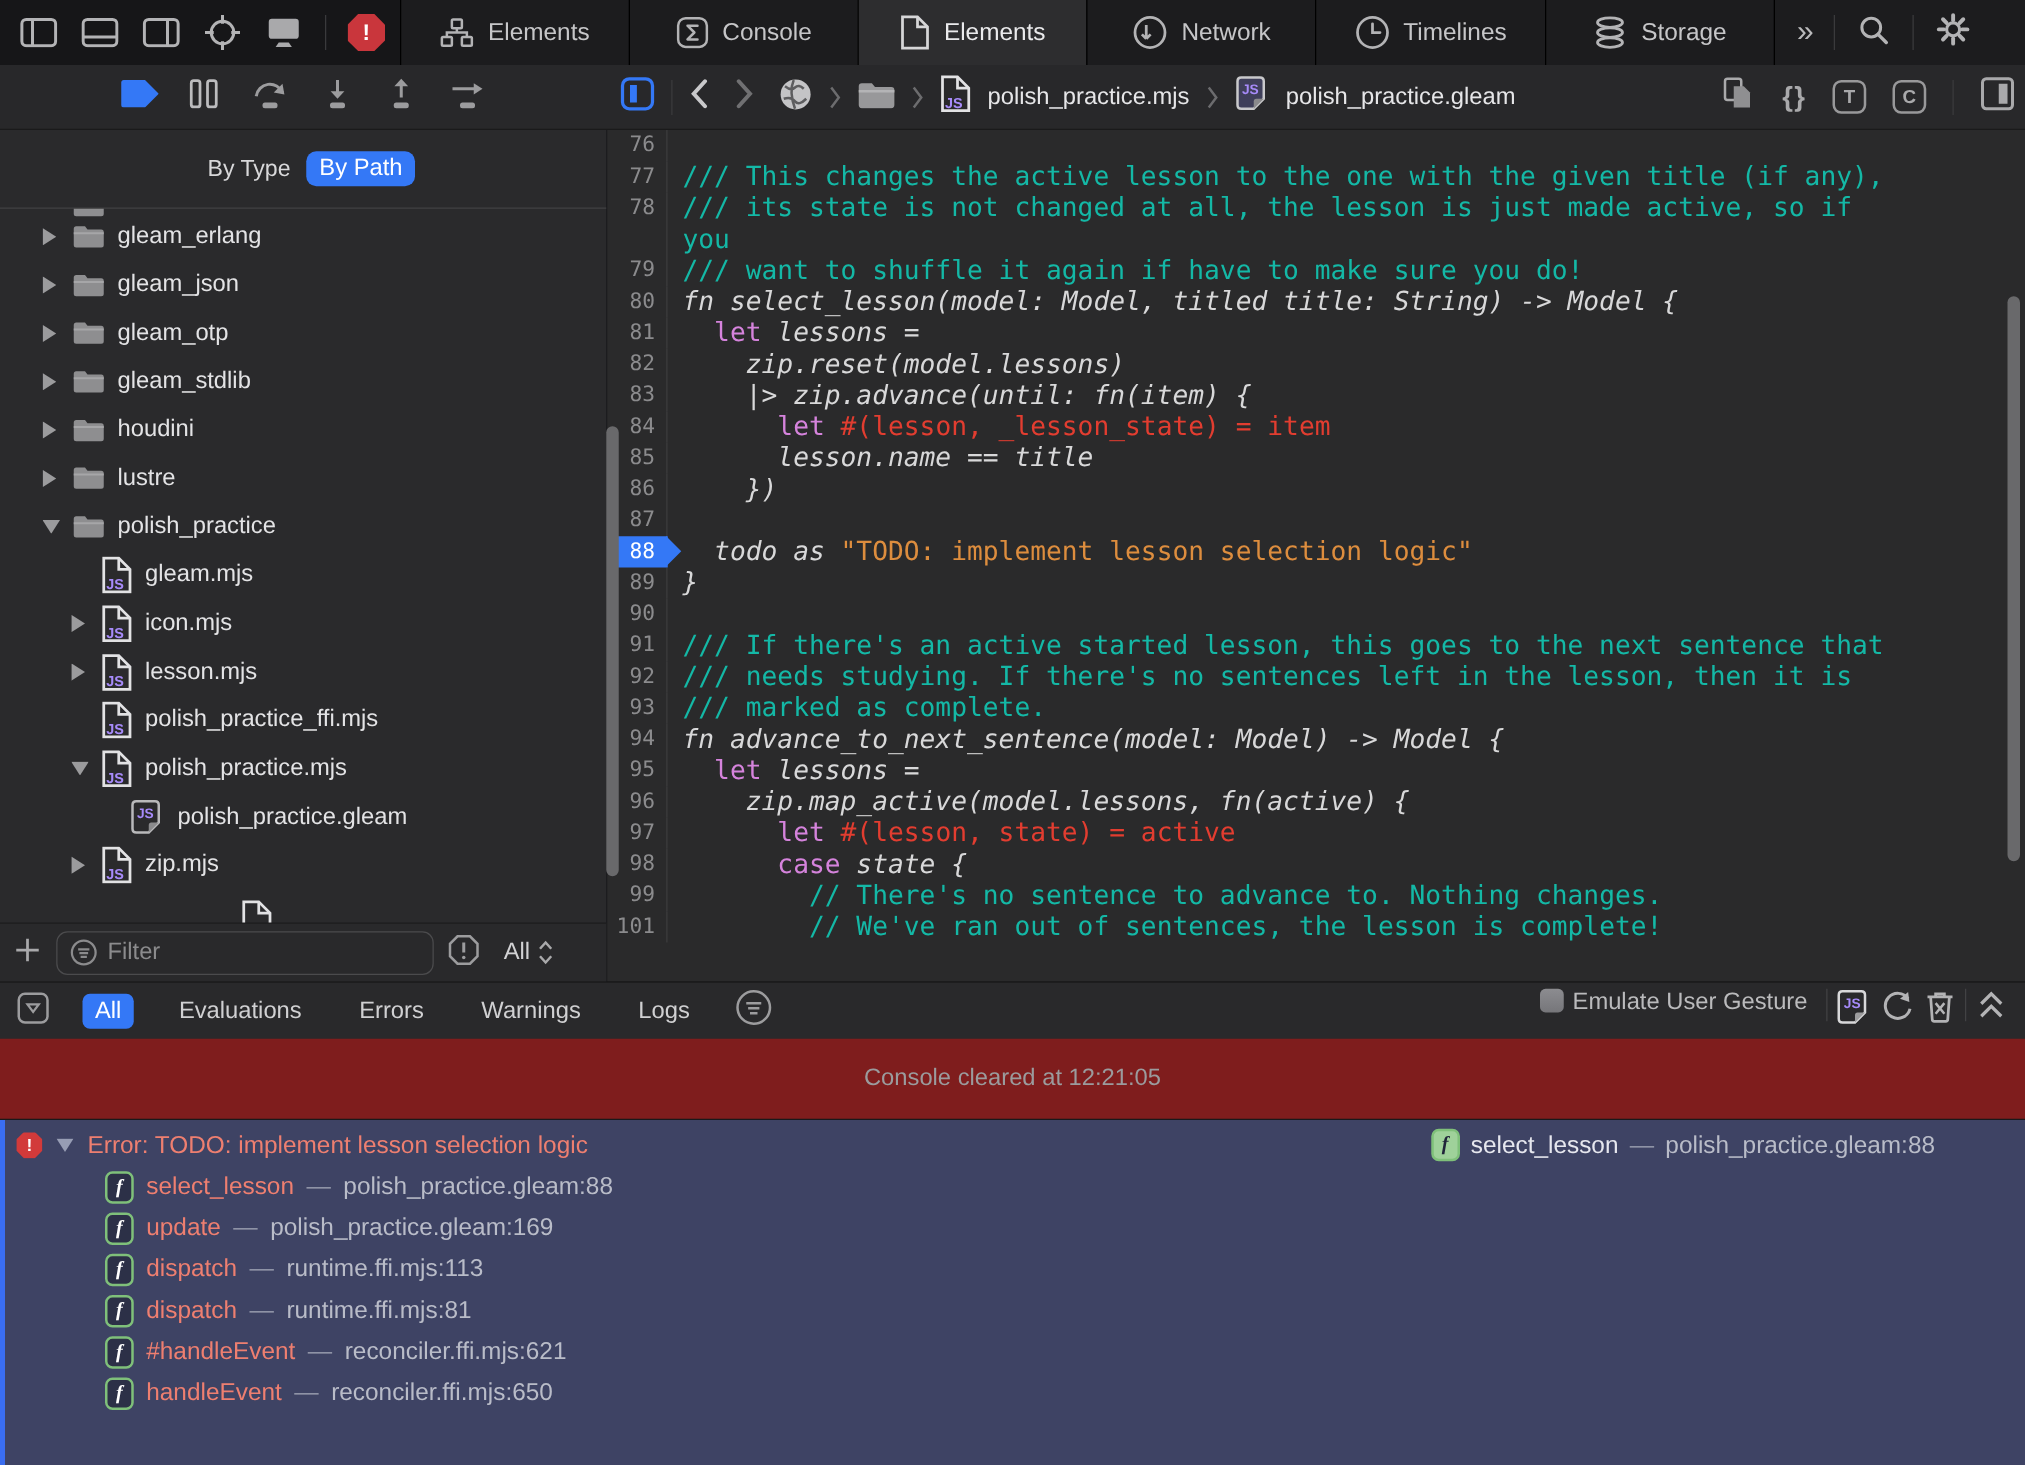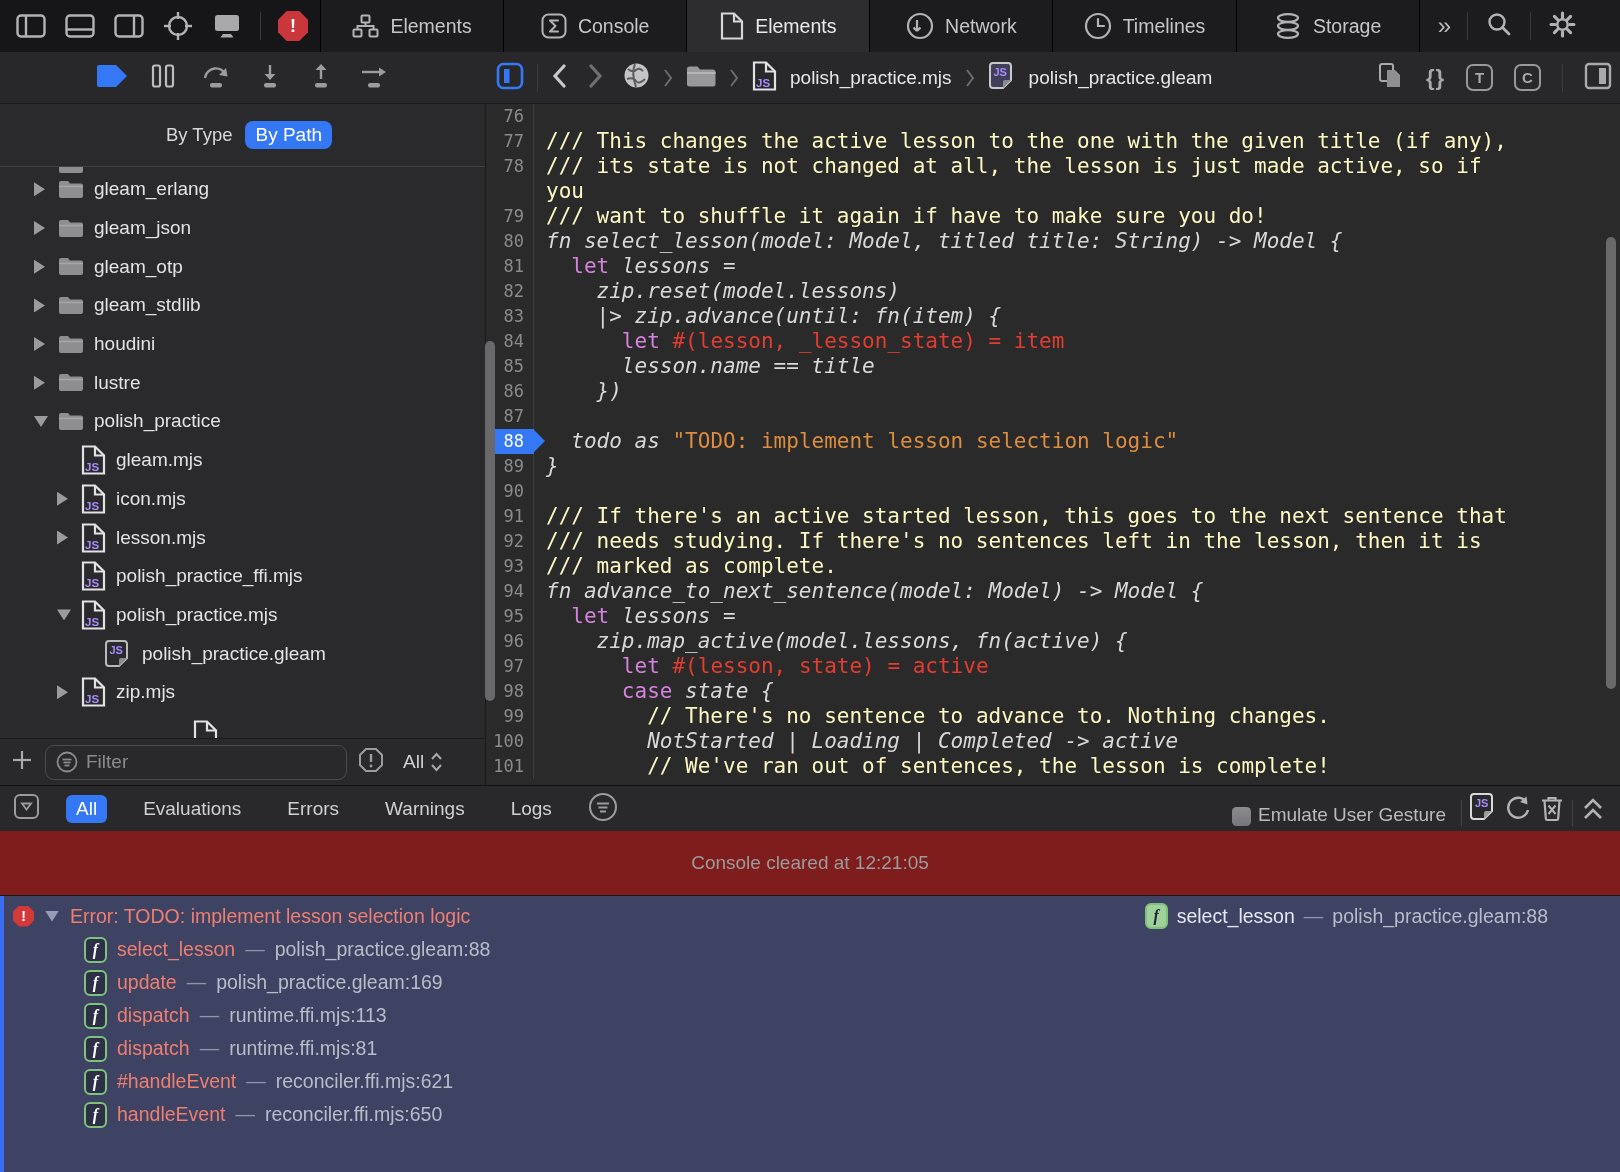--- a/index.html
+++ b/index.html
@@ -64,32 +64,32 @@
   .editor { flex:1; background:#2a2a2b; position:relative; overflow:hidden;
     font-family:"DejaVu Sans Mono", monospace; font-size:21px; line-height:25px; }
   .code-line { display:flex; min-height:25px; }
   .gutter { width:48px; flex:none; text-align:right; padding-right:9px; color:#8b8b8d;
     font-size:17px; border-right:1px solid #3c3c3e; position:relative; }
   .gutter.marker { background:#3478f6; color:#fff; border-right-color:#3478f6; }
   .gutter.marker::after { content:""; position:absolute; right:-12px; top:0;
     border-top:12.5px solid transparent; border-bottom:12.5px solid transparent;
     border-left:12px solid #3478f6; }
   .code { flex:1; min-width:0; padding-left:12px; white-space:pre-wrap; color:#d8d8d9; }
-  .seg-p { color:#d8d8d9;font-style:italic; } .seg-c { color:#fef9c3; } .seg-k { color:#d583dc; }
+  .seg-p { color:#d8d8d9;font-style:italic; } .seg-c { color:#14b8a6; } .seg-k { color:#d583dc; }
   .seg-r { color:#e23d30; } .seg-s { color:#dd8d3e; }
   .ed-thumb { position:absolute; right:4px; top:133px; width:10px; height:452px;
     background:#69696b; border-radius:5px; }
 
   
   .console-toolbar { height:46px; flex:none; background:#29292b; border-top:1px solid #121213;
     display:flex; align-items:center; gap:26px; padding:0 14px 0 13px; }
   .pill { font-size:19px; color:#d0d0d2; padding:3px 10px; border-radius:6px; }
   .pill.active { background:#3478f6; color:#fff; }
   #console-pills { display:flex; align-items:center; gap:26px; }
-  .ct-right { margin-left:auto; display:flex; align-items:flex-end; gap:7px; }
+  .ct-right { margin-left:auto; display:flex; align-items:flex-start; gap:7px; }
   .checkbox { width:19px; height:19px; border-radius:4.5px;
     background:linear-gradient(#8c8c90,#76767a); display:inline-block; }
   .emulate-label { font-size:19px; color:#bababc; margin-right:8px; }
   .cdiv { width:1px; height:26px; background:#424244; }
 
   .console-cleared { height:65px; flex:none; background:#7f1d1d; display:flex;
     align-items:center; justify-content:center; border-bottom:1px solid #19191b; }
   .console-cleared span { color:#9b9b9d; font-size:19px; }
 
   .console-error { flex:1; background:#3e4364; border-left:4px solid #3a6df0;
@@ -673,24 +673,20 @@
           </div>
           <div class="code-line">
             <span class="gutter">98</span>
             <span class="code"><span class="seg-p">      </span><span class="seg-k">case</span><span class="seg-p"> state {</span></span>
           </div>
           <div class="code-line">
             <span class="gutter">99</span>
             <span class="code"><span class="seg-p">        </span><span class="seg-c">// There's no sentence to advance to. Nothing changes.</span></span>
           </div>
           <div class="code-line">
-            <span class="gutter">100</span>
-            <span class="code"><span class="seg-p">        NotStarted | Loading | Completed -&gt; active</span></span>
-          </div>
-          <div class="code-line">
             <span class="gutter">101</span>
             <span class="code"><span class="seg-p">        </span><span class="seg-c">// We've ran out of sentences, the lesson is complete!</span></span>
           </div>
         </div>
       <div class="ed-thumb"></div>
     </section>
   </div>
 
   <div class="console-toolbar">
     <span>

